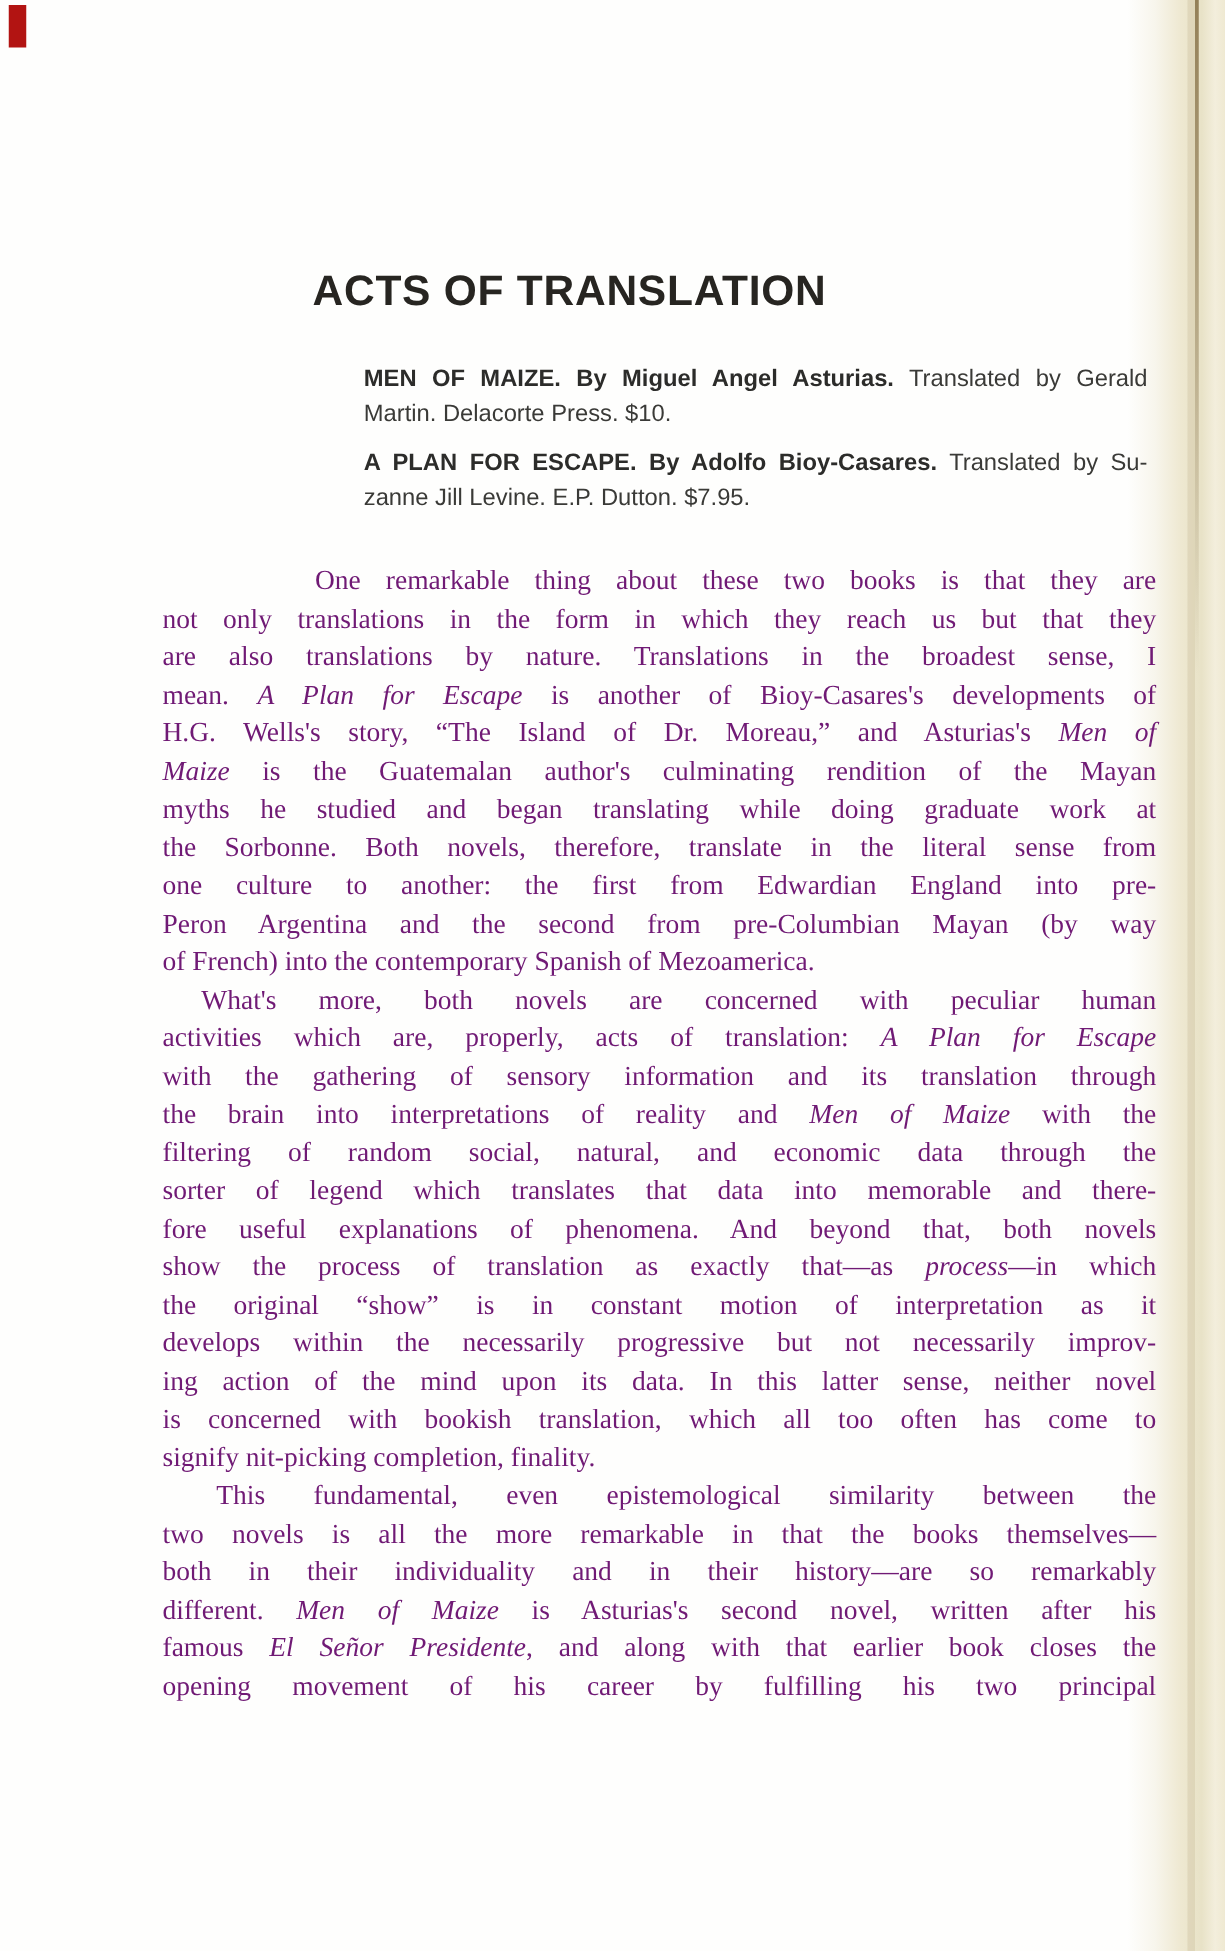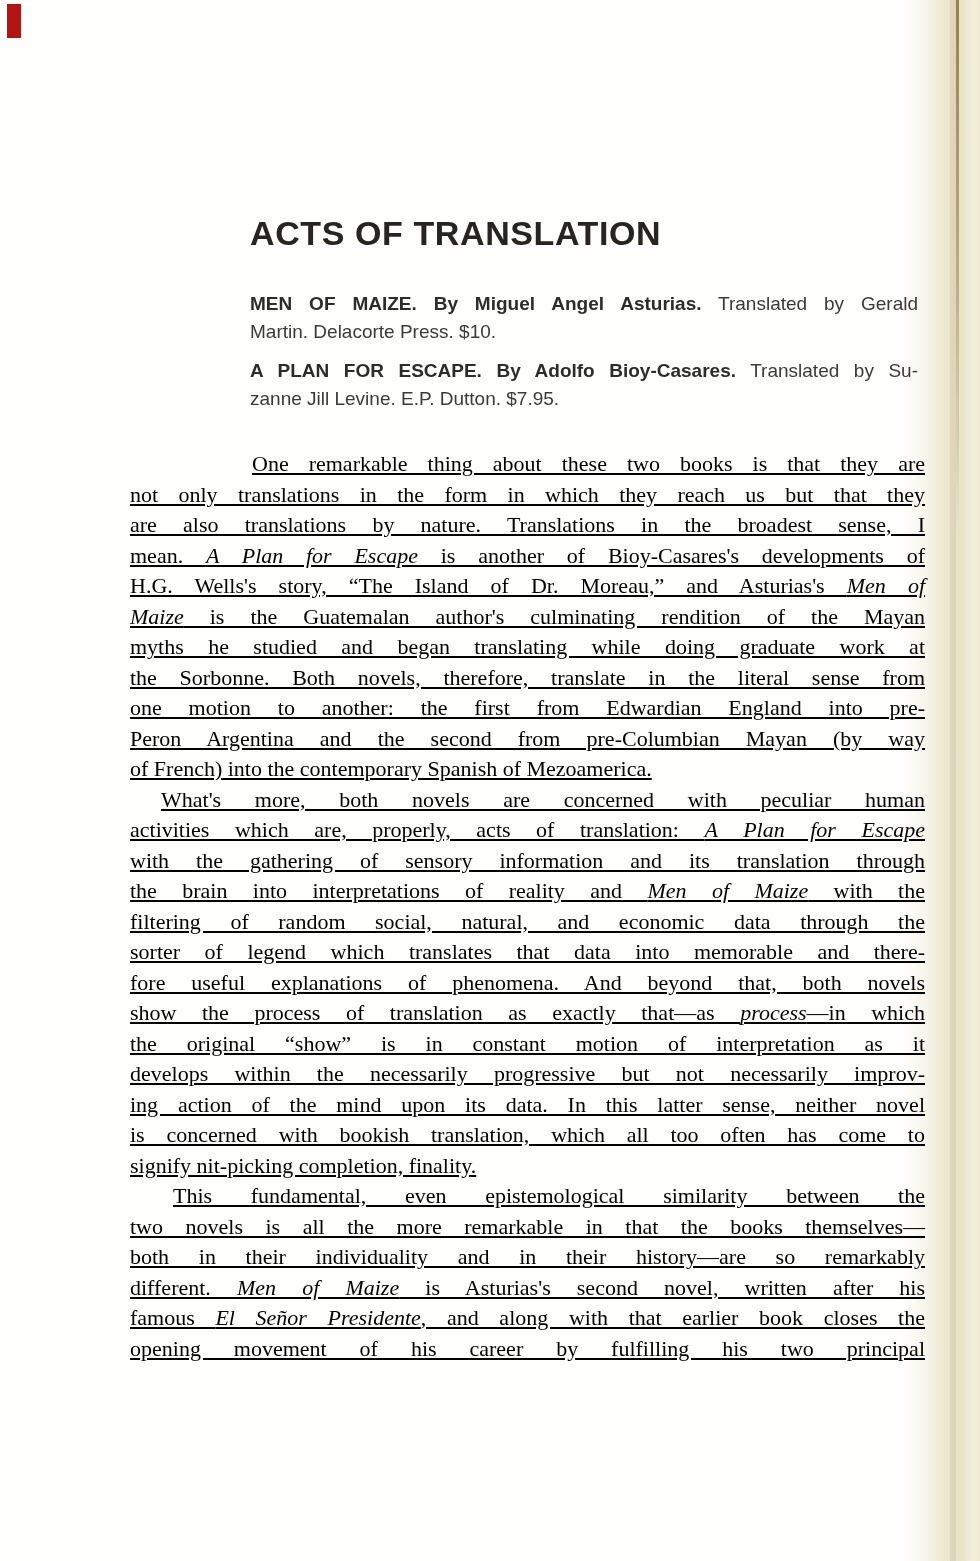--- a/index.html
+++ b/index.html
@@ -38,27 +38,27 @@
     position:absolute;left:250px;top:191px;
     font-family:"Liberation Sans", sans-serif;
     font-weight:bold;font-size:34px;letter-spacing:0.6px;
     color:#272521;white-space:nowrap;
   }
   .citations{
     position:absolute;left:250px;top:290px;width:668px;
     font-family:"Liberation Sans", sans-serif;
     font-size:19px;line-height:27.5px;color:#3a3a37;
   }
-  .cit{margin-bottom:12px;}
+  .cit{margin-bottom:12px;margin-left:41px;}
   .cit-line{text-align:justify;text-align-last:justify;}
   .cit-line.last{text-align-last:left;}
   .citations .b{font-weight:bold;color:#2c2c2a;}
   .body{
     position:absolute;left:130px;top:449px;width:795px;
-    font-size:22px;line-height:30.5px;color:#000000;text-decoration:underline;
+    font-size:22px;line-height:30.5px;color:#701a75;
   }
   .p-line{text-align:justify;text-align-last:justify;}
   .p-line.last{text-align-last:left;}
   .i{font-style:italic;}
 </style>
 </head>
 <body>
 
 <div class="page">
   <div class="red-mark"></div>
@@ -83,21 +83,21 @@
   <section class="body" id="body">
       <div>
         <div class="p-line" style="margin-left: 122px;"><span>One remarkable thing about these two books is that they are</span></div>
         <div class="p-line"><span>not only translations in the form in which they reach us but that they</span></div>
         <div class="p-line"><span>are also translations by nature. Translations in the broadest sense, I</span></div>
         <div class="p-line"><span>mean. </span><span class="i">A Plan for Escape</span><span> is another of Bioy-Casares's developments of</span></div>
         <div class="p-line"><span>H.G. Wells's story, “The Island of Dr. Moreau,” and Asturias's </span><span class="i">Men of</span></div>
         <div class="p-line"><span class="i">Maize</span><span> is the Guatemalan author's culminating rendition of the Mayan</span></div>
         <div class="p-line"><span>myths he studied and began translating while doing graduate work at</span></div>
         <div class="p-line"><span>the Sorbonne. Both novels, therefore, translate in the literal sense from</span></div>
-        <div class="p-line"><span>one motion to another: the first from Edwardian England into pre-</span></div>
+        <div class="p-line"><span>one culture to another: the first from Edwardian England into pre-</span></div>
         <div class="p-line"><span>Peron Argentina and the second from pre-Columbian Mayan (by way</span></div>
         <div class="p-line last"><span>of French) into the contemporary Spanish of Mezoamerica.</span></div>
       </div>
       <div>
         <div class="p-line" style="margin-left: 31px;"><span>What's more, both novels are concerned with peculiar human</span></div>
         <div class="p-line"><span>activities which are, properly, acts of translation: </span><span class="i">A Plan for Escape</span></div>
         <div class="p-line"><span>with the gathering of sensory information and its translation through</span></div>
         <div class="p-line"><span>the brain into interpretations of reality and </span><span class="i">Men of Maize</span><span> with the</span></div>
         <div class="p-line"><span>filtering of random social, natural, and economic data through the</span></div>
         <div class="p-line"><span>sorter of legend which translates that data into memorable and there-</span></div>

